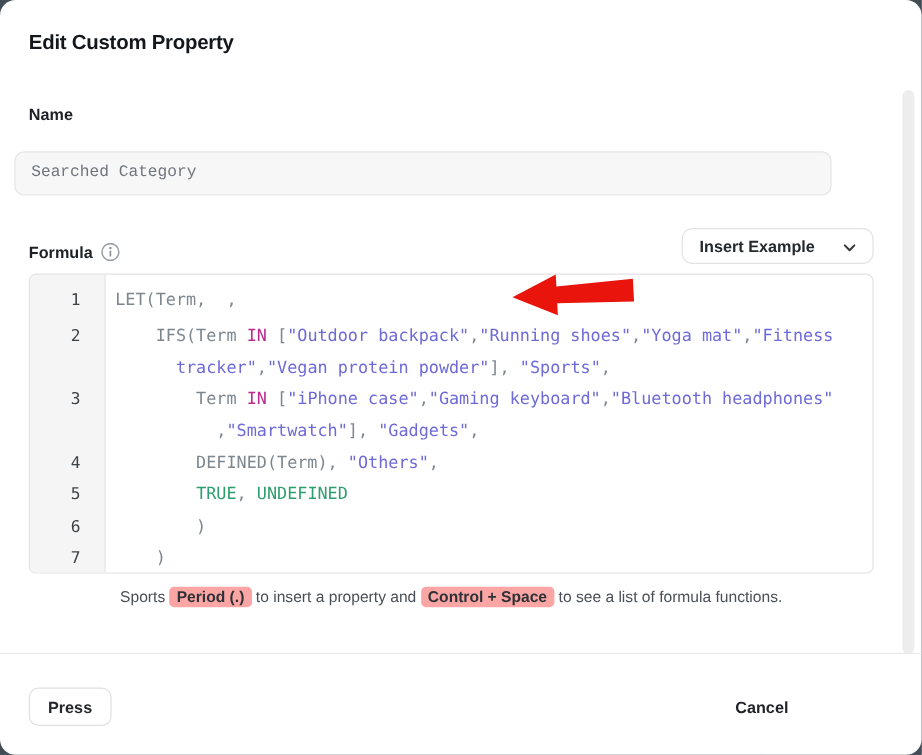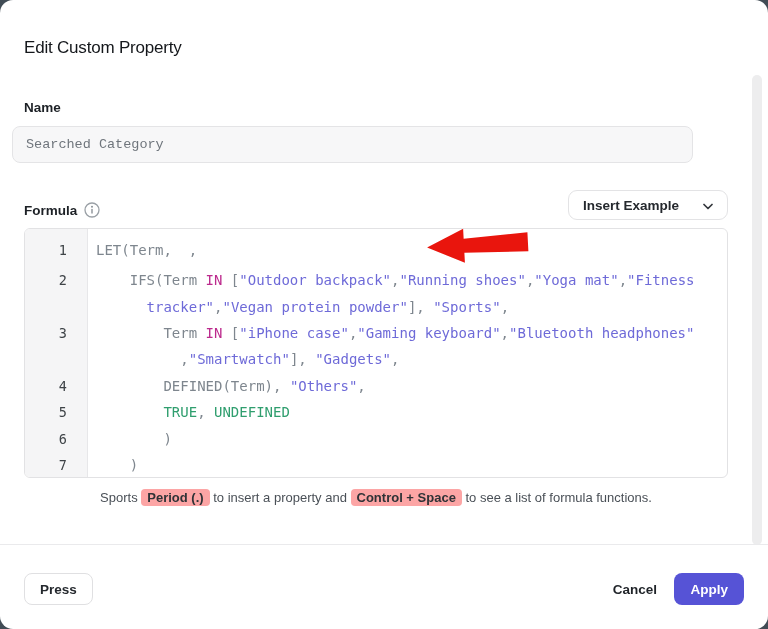--- a/index.html
+++ b/index.html
@@ -1,24 +1,24 @@
 <!DOCTYPE html>
 <html><head>
 <meta charset="utf-8">
 <style>
   * { margin:0; padding:0; box-sizing:border-box; }
   html,body { width:768px; height:629px; overflow:hidden; background:#414c55;
               font-family:"Liberation Sans","DejaVu Sans",sans-serif; }
   .dialog { position:absolute; inset:0; background:#ffffff; border-radius:13px; overflow:hidden; }
 
-  .title { position:absolute; left:24px; top:26px; font-size:17px; font-weight:400; color:#14171b; letter-spacing:-0.2px;margin-top:12px; }
+  .title { position:absolute; left:24px; top:26px; font-size:17px; font-weight:700; color:#14171b; letter-spacing:-0.2px; }
 
   .scrollbar { position:absolute; right:6px; top:75px; width:10px; height:470px; background:#ededee; border-radius:5px; }
 
-  .name-label { position:absolute; left:24px; top:100px; font-size:13.5px; font-weight:700; color:#1d2126; }
+  .name-label { position:absolute; left:24px; top:88px; font-size:13.5px; font-weight:700; color:#1d2126; }
   .name-input { position:absolute; left:12px; top:126px; width:681px; height:37px; background:#f7f7f8;
                 border:1px solid #e4e4e6; border-radius:8px; color:#6f757c; font-size:13.5px;
                 padding:0 13px; outline:none; font-family:Liberation Mono, monospace; }
 
   .formula-label-wrap { position:absolute; left:24px; top:202px; display:flex; align-items:center; gap:7px; }
   .formula-label { font-size:13.5px; font-weight:700; color:#1d2126; }
   .info-icon { width:16px; height:16px; display:inline-block; }
 
   .insert-btn { position:absolute; right:40px; top:190px; height:30px; padding:0 14px; background:#fff;
                 border:1px solid #e3e3e5; border-radius:9px; display:flex; align-items:center; gap:24px;
@@ -130,15 +130,14 @@
   </svg>
 
   <div class="hint">
     <span>Sports </span><span class="kbd">Period (.)</span><span> to insert a property and </span><span class="kbd">Control + Space</span><span> to see a list of formula functions.</span>
   </div>
 
   <div class="footer-divider"></div>
 
   <button class="btn save-btn">Press</button>
   <button class="btn cancel-btn">Cancel</button>
-  <button class="btn apply-btn">Apply</button>
 
 </div>
 
 </body></html>

